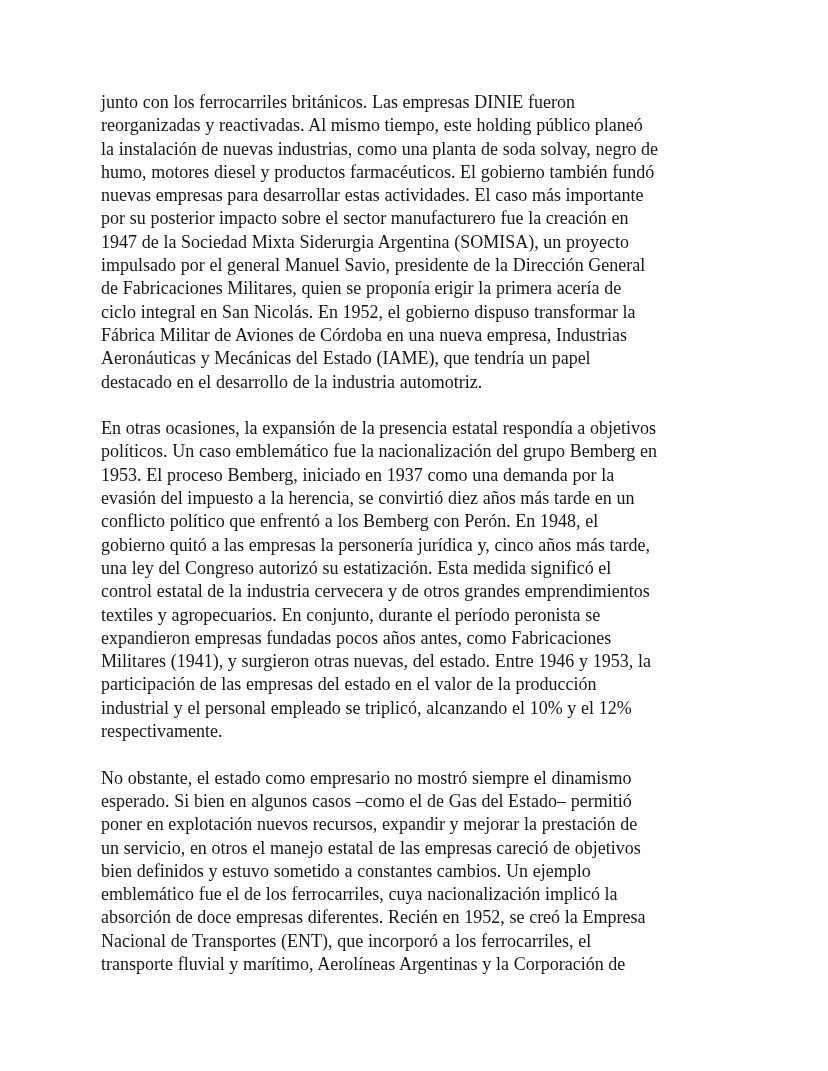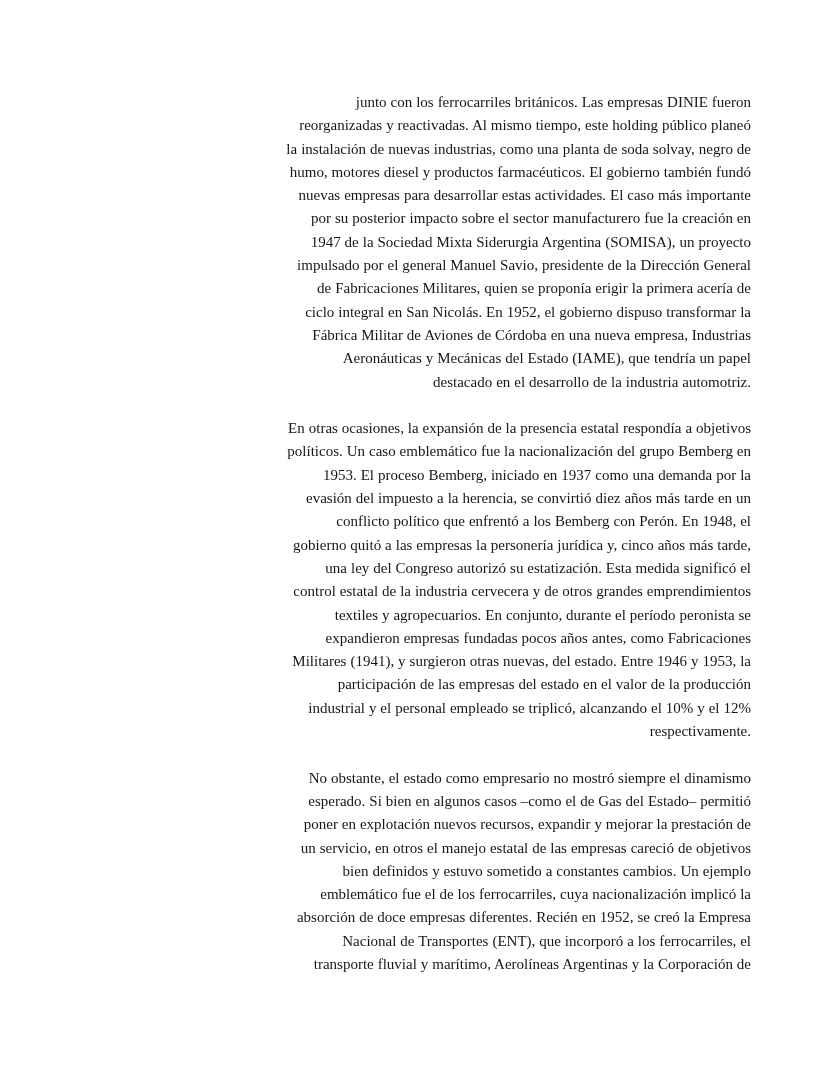--- a/index.html
+++ b/index.html
@@ -20,24 +20,24 @@
     top: 0;
     width: 828px;
     height: 1071px;
     background: #ffffff;
     box-sizing: border-box;
     padding: 91px 80px 0 101px;
   }
   .text-block {
     width: 650px;
     font-family: "Liberation Serif", "DejaVu Serif", serif;
-    font-size: 15px;
+    font-size: 18px;
     line-height: 23.3px;
     color: #161616;
-    text-align: right;
+    text-align: left;
   }
   .paragraph {
     margin: 0 0 23.3px 0;
     white-space: pre-line;
     word-spacing: 0.2px;
   }
 </style>
 </head>
 <body>
 

